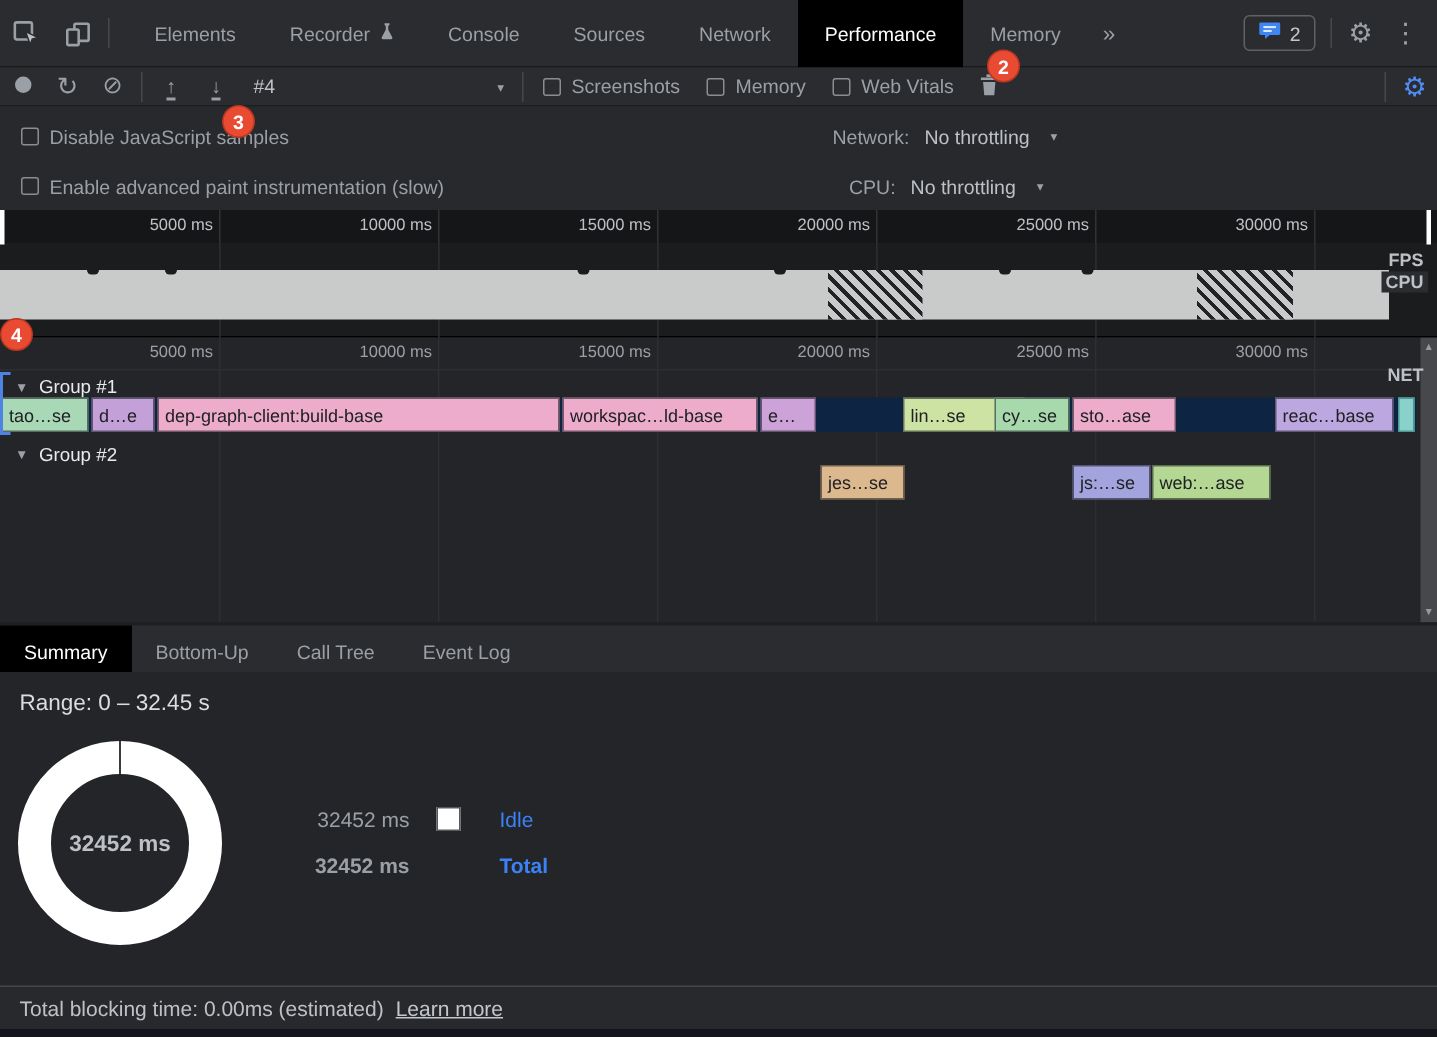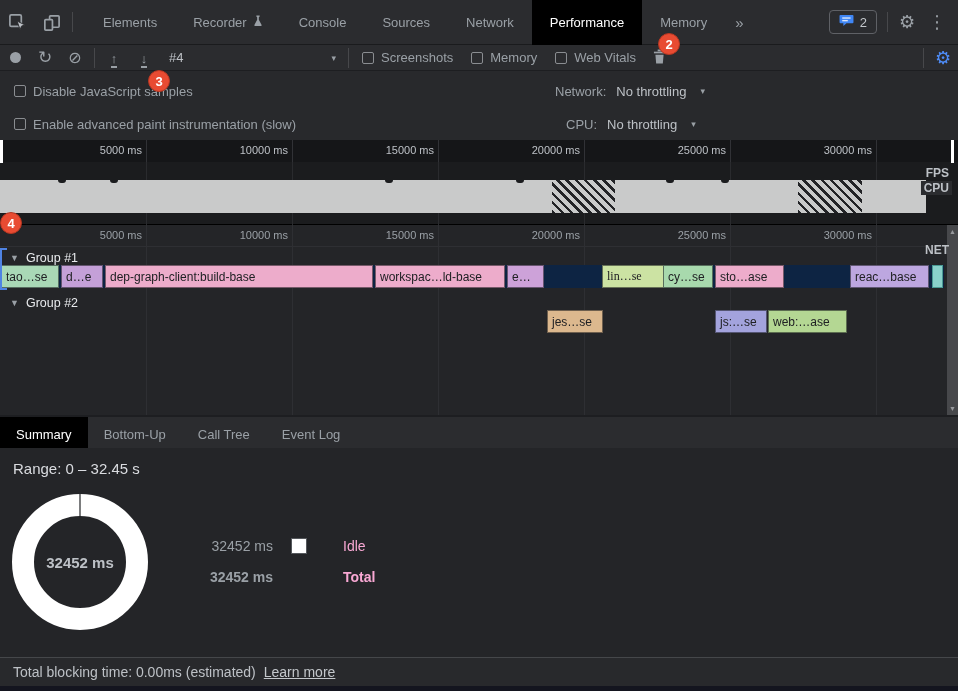--- a/index.html
+++ b/index.html
@@ -75,21 +75,21 @@
   .summary { position:absolute; left:0; top:448px; width:958px; height:209px; background:#242528; }
   .range-text { position:absolute; left:13px; top:12px; font-size:15px; color:#dadce0; }
   .donut-wrap { position:absolute; left:12px; top:46px; width:136px; height:136px; }
   .donut-center { position:absolute; left:0; top:0; width:136px; height:136px; display:flex;
     align-items:center; justify-content:center; font-weight:bold; font-size:15px; color:#bdc1c6; }
   .legend { position:absolute; left:207px; top:88px; }
   .leg-row { display:flex; align-items:center; height:20px; margin-bottom:11px; font-size:14px; }
   .leg-val { width:66px; text-align:right; color:#9aa0a6; }
   .leg-swatch { width:16px; height:16px; margin-left:18px; border:1px solid #55585c; }
   .leg-swatch.empty { visibility:hidden; border:none; }
-  .leg-label { margin-left:36px; color:#f9a8d4; }
+  .leg-label { margin-left:26px; color:#3b82f6; }
   .leg-row.bold .leg-val, .leg-row.bold .leg-label { font-weight:bold; }
   
   .footer { position:absolute; left:0; top:657px; width:958px; height:29px; background:#28292c;
     border-top:1px solid #45474a; display:flex; align-items:center; padding-left:13px; gap:8px;
     font-size:14px; color:#bdc1c6; }
   .footer a { color:#c3c7cb; text-decoration:underline; cursor:pointer; }
   .bottom-strip { position:absolute; left:0; top:686px; width:958px; height:5px; background:#14151f; }
   
   .badge { position:absolute; width:22px; height:22px; border-radius:50%; background:#e84b32;
     border:1px solid #b63722; color:#fff; font-weight:bold; font-size:13px; display:flex;
@@ -286,21 +286,21 @@
         <div class="group-hdr" style="top: 24px;">
           <div class="disclose">▼</div>
           <span>Group #1</span>
         </div>
         <div class="track" style="top: 40px; left: 0px; width: 944px;"></div>
         <div class="bar" style="top: 40px; left: 1px; width: 58px; background: rgb(169, 216, 182);">tao…se</div>
         <div class="bar" style="top: 40px; left: 61px; width: 42px; background: rgb(196, 160, 216);">d…e</div>
         <div class="bar" style="top: 40px; left: 105px; width: 268px; background: rgb(237, 172, 203);">dep-graph-client:build-base</div>
         <div class="bar" style="top: 40px; left: 375px; width: 130px; background: rgb(237, 172, 203);">workspac…ld-base</div>
         <div class="bar" style="top: 40px; left: 507px; width: 37px; background: rgb(205, 162, 217);">e…</div>
-        <div class="bar" style="top: 40px; left: 602px; width: 81px; background: rgb(204, 227, 163); font-family: Liberation Serif, serif;">lin…se</div>
+        <div class="bar" style="top: 40px; left: 602px; width: 81px; background: rgb(204, 227, 163);">lin…se</div>
         <div class="bar" style="top: 40px; left: 663px; width: 50px; background: rgb(168, 217, 173);">cy…se</div>
         <div class="bar" style="top: 40px; left: 715px; width: 69px; background: rgb(237, 172, 203); text-align: center;">sto…ase</div>
         <div class="bar" style="top: 40px; left: 850px; width: 79px; background: rgb(189, 167, 224);">reac…base</div>
         <div class="bar" style="top: 40px; left: 932px; width: 11px; background: rgb(138, 209, 203); border-color: rgb(74, 154, 148);"></div>
         <div class="group-hdr" style="top: 69px;">
           <div class="disclose">▼</div>
           <span>Group #2</span>
         </div>
         <div class="bar" style="top: 85px; left: 547px; width: 56px; background: rgb(220, 184, 142);">jes…se</div>
         <div class="bar" style="top: 85px; left: 715px; width: 52px; background: rgb(163, 163, 221);">js:…se</div>

